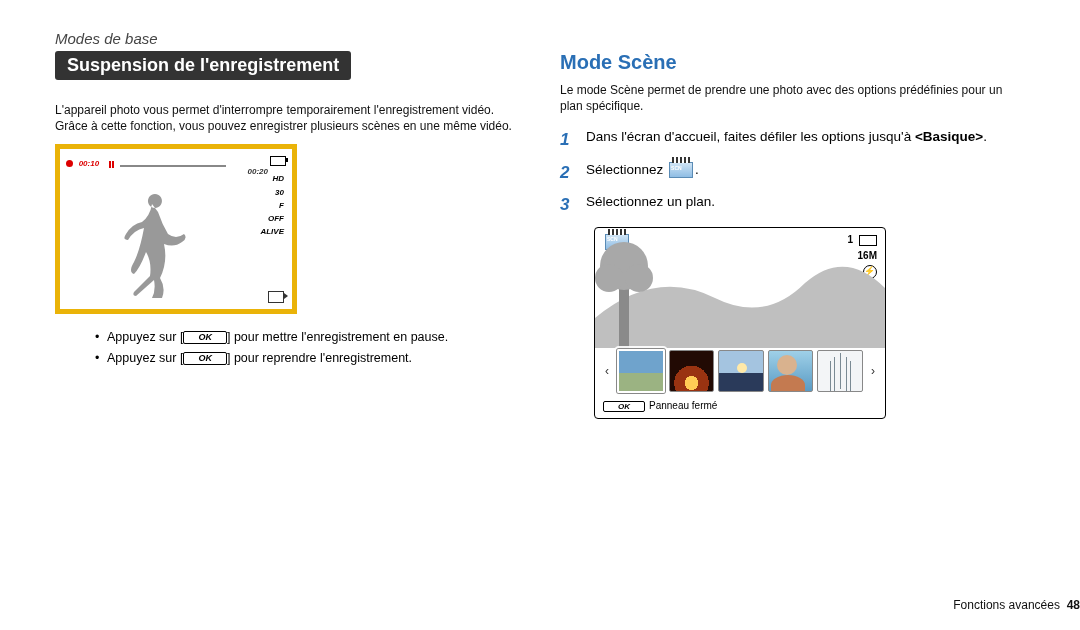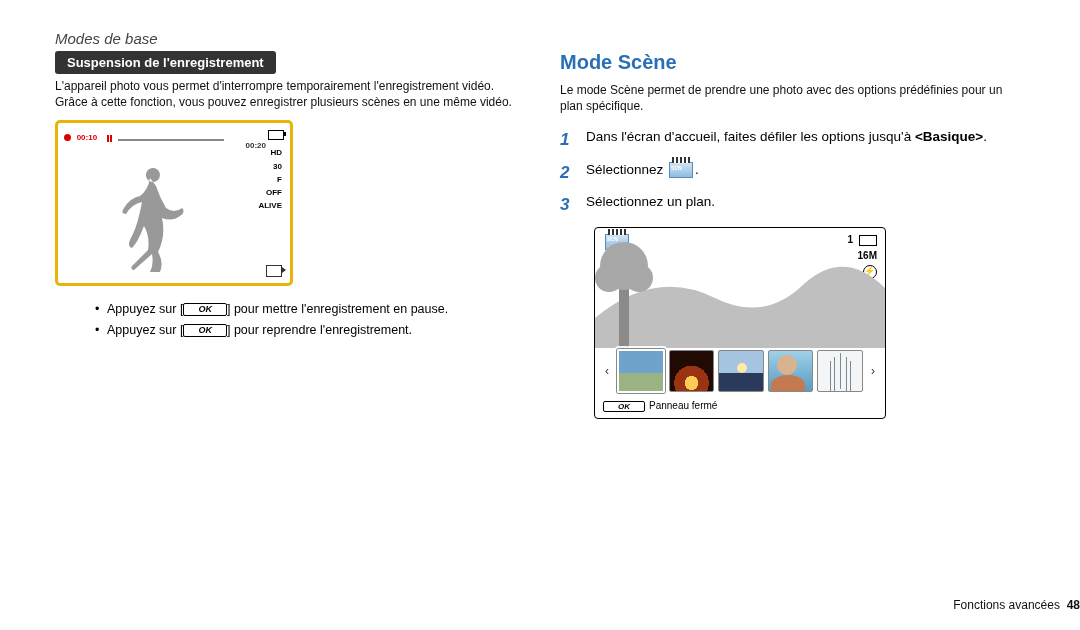--- a/index.html
+++ b/index.html
@@ -28,39 +28,40 @@
   }
   .col {
     flex: 1;
   }
   .pill {
     display: inline-block;
     background: #333;
     color: #fff;
     padding: 4px 12px;
     border-radius: 3px;
-    font-size: 13px;
+    font-size: 18px;
     font-weight: bold;
-    margin-bottom: 4px;
+    margin-bottom: 22px;
   }
   .body-text {
     font-size: 12px;
     line-height: 1.35;
     color: #111;
     margin-bottom: 10px;
   }
   .screen1 {
     width: 232px;
     height: 160px;
-    border: 3px solid #eab308;
-    border-radius: 5px;
+    border: 5px solid #eab308;
+    border-radius: 0;
     margin: 8px 0 12px 0;
     position: relative;
     background: #fff;
     overflow: hidden;
+    font-style: italic;
   }
   .screen1-top {
     position: absolute;
     top: 6px;
     left: 6px;
     right: 6px;
     height: 12px;
   }
   .rec-dot {
     width: 7px; height: 7px; background: #d00; border-radius: 50%;

